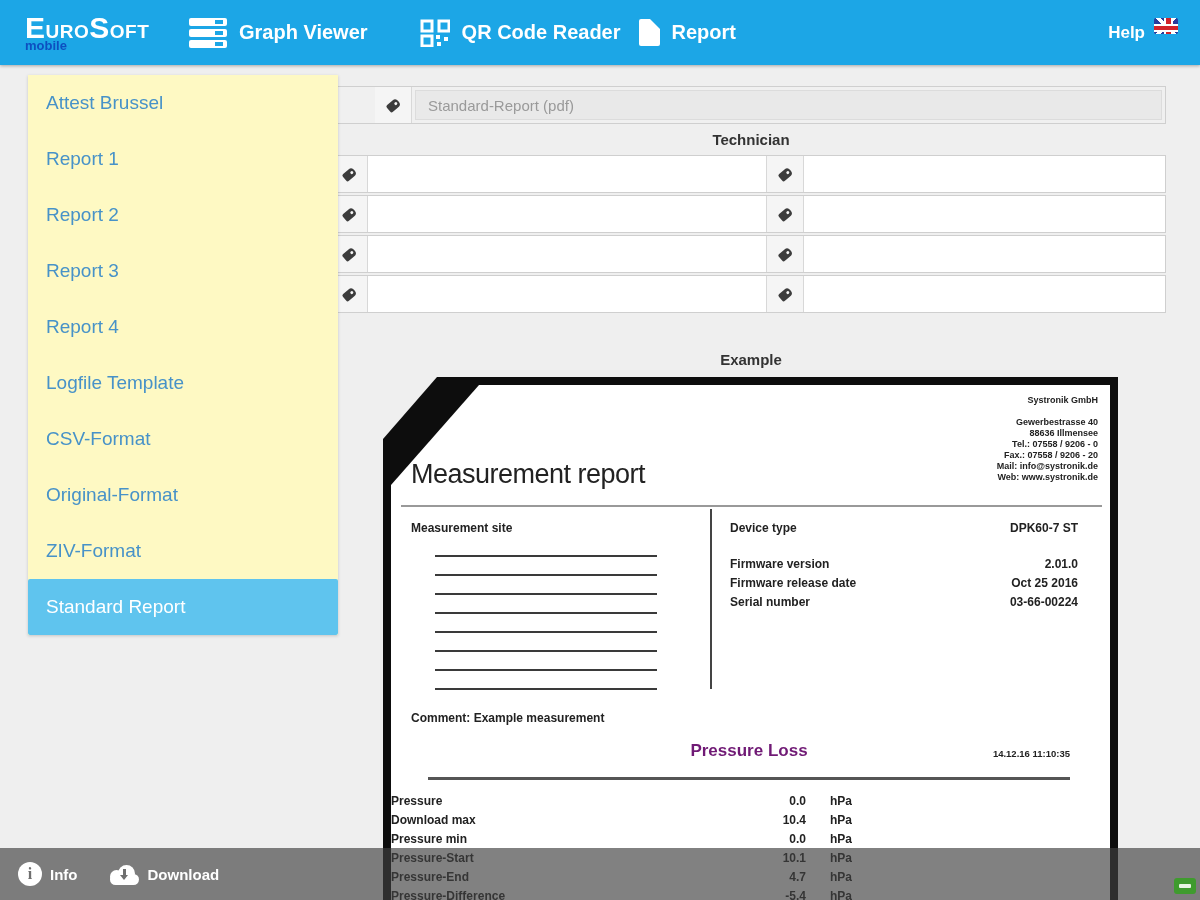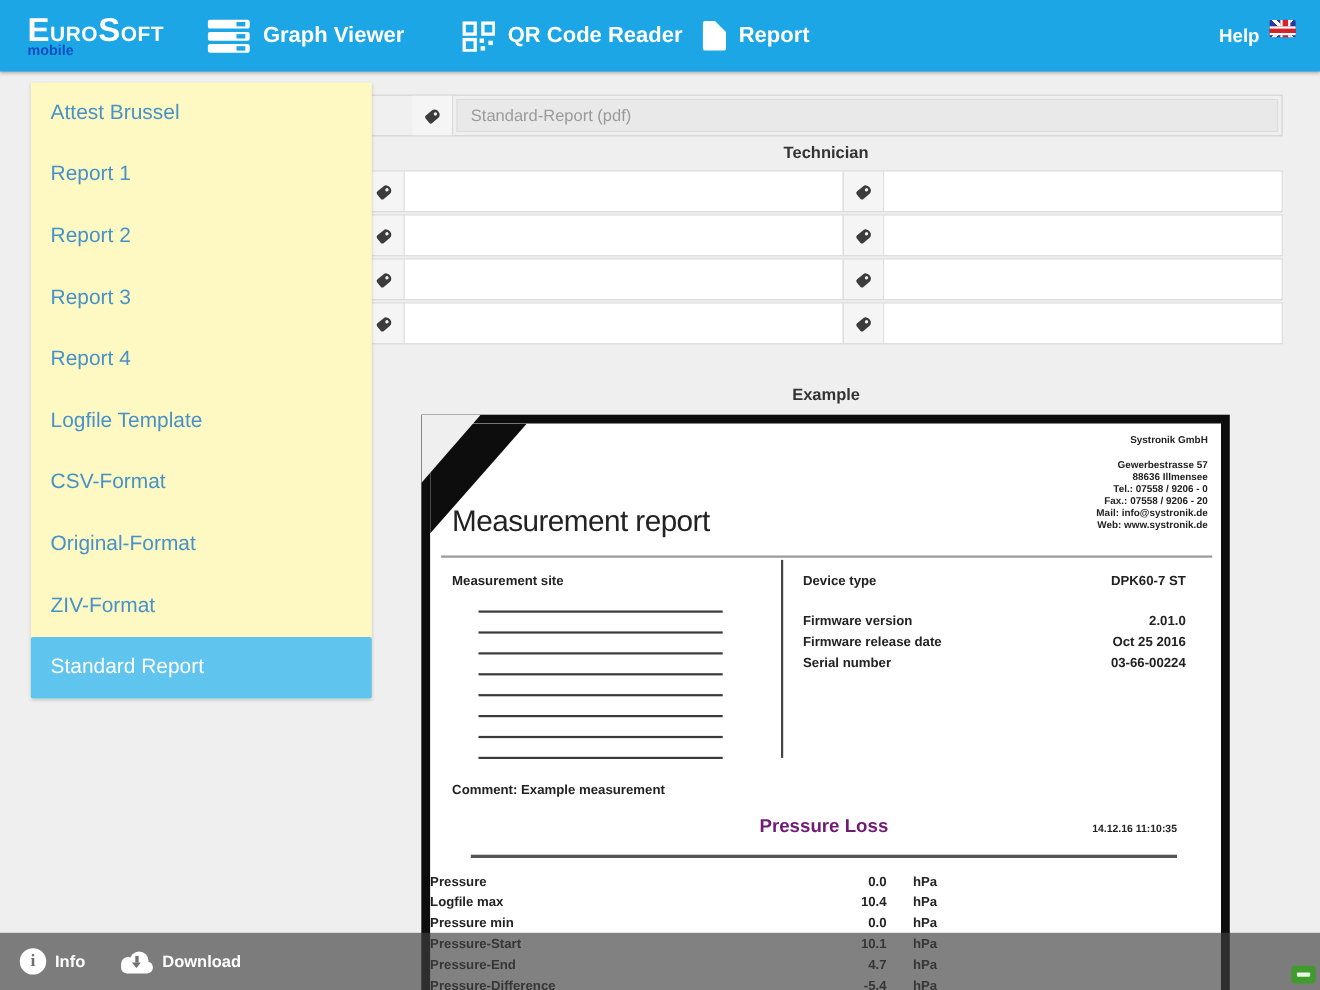--- a/index.html
+++ b/index.html
@@ -245,21 +245,21 @@
 
   <div class="section-label" style="top:351px;">Example</div>
 
   <div class="preview">
     <div class="fold-black"></div>
     <div class="fold-cut"></div>
     <div class="rp-inner">
 
       <div class="company">
         <div class="name">Systronik GmbH</div>
-        <div>Gewerbestrasse 57</div>
+        <div>Gewerbestrasse 40</div>
         <div>88636 Illmensee</div>
         <div>Tel.: 07558 / 9206 - 0</div>
         <div>Fax.: 07558 / 9206 - 20</div>
         <div>Mail: info@systronik.de</div>
         <div>Web: www.systronik.de</div>
       </div>
 
       <h1 class="rp-title">Measurement report</h1>
       <div class="rp-rule"></div>
 
@@ -304,21 +304,21 @@
       </div>
       <div class="m-rule"></div>
 
       <div class="m-rows">
         <div class="m-row">
           <span class="ml">Pressure</span>
           <span class="mv">0.0</span>
           <span class="mu">hPa</span>
         </div>
         <div class="m-row">
-          <span class="ml">Logfile max</span>
+          <span class="ml">Download max</span>
           <span class="mv">10.4</span>
           <span class="mu">hPa</span>
         </div>
         <div class="m-row">
           <span class="ml">Pressure min</span>
           <span class="mv">0.0</span>
           <span class="mu">hPa</span>
         </div>
         <div class="m-row">
           <span class="ml">Pressure-Start</span>

